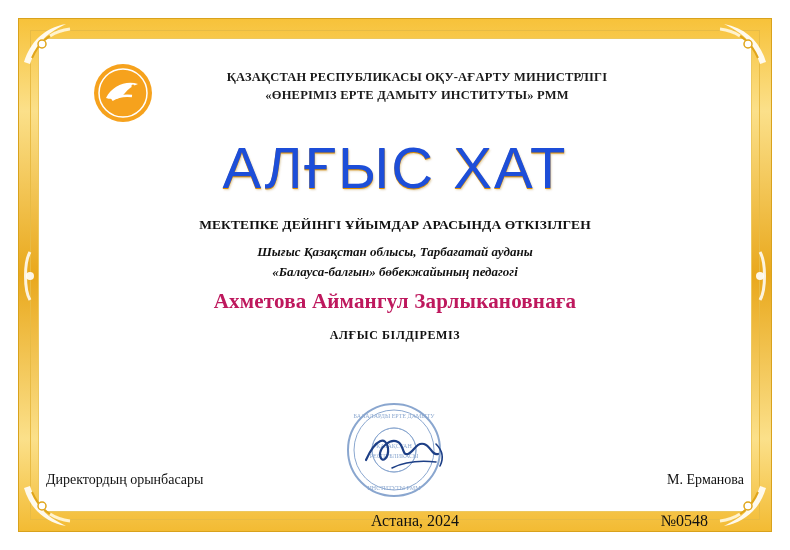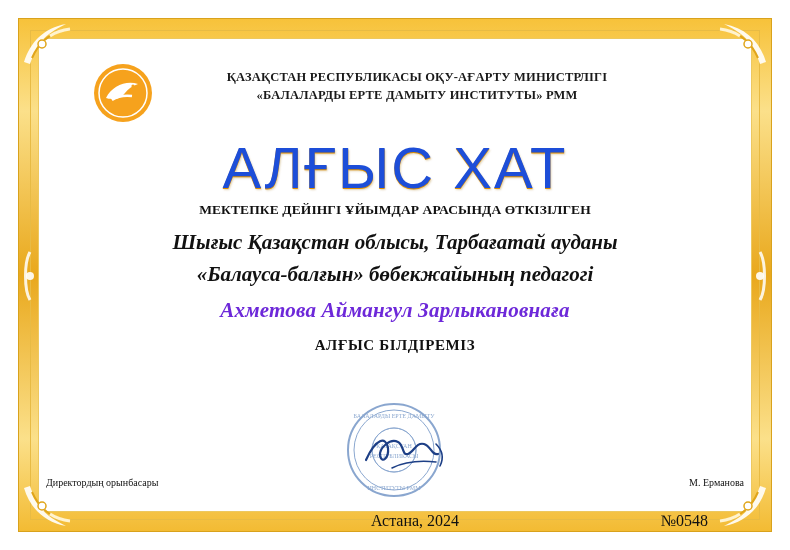--- a/index.html
+++ b/index.html
@@ -132,73 +132,72 @@
     font-size: 58px;
     letter-spacing: 2px;
     color: #1d4ed8;
     text-shadow:
       0 1px 0 #e09000,
       1px 2px 2px rgba(160,110,0,0.30);
     line-height: 1.05;
   }
 
   .body-block {
-    margin-top: 0;
+    margin-top: 15px;
   }
   .caps-line {
     font-family: "Liberation Serif", serif;
     font-weight: bold;
     font-size: 13.5px;
     color: #111;
     line-height: 1.62;
     letter-spacing: 0.1px;
   }
   .ital-line {
     font-family: "Liberation Serif", serif;
     font-style: italic;
     font-weight: bold;
-    font-size: 21px;
+    font-size: 13px;
     color: #111;
     line-height: 1.5;
     margin-top: 6px;
   }
   .ital-line.second { margin-top: 1px; }
 
   .recipient {
     font-family: "Liberation Serif", serif;
-    font-style: italic;
     font-weight: bold;
     font-size: 21px;
-    color: #6d28d9;
+    color: #be185d;
     margin-top: 7px;
     letter-spacing: 0.2px;
   }
 
   .thanks {
     font-family: "Liberation Serif", serif;
     font-weight: bold;
-    font-size: 15px;
+    font-size: 12px;
     color: #111;
     margin-top: 14px;
     letter-spacing: 0.6px;
   }
 
   
   .sign-row {
     position: absolute;
     left: 46px;
     right: 46px;
     bottom: 62px;
     display: flex;
     align-items: flex-end;
     justify-content: space-between;
   }
   .sign-left, .sign-right {
     font-family: "Liberation Serif", serif;
-    font-size: 10px;
+    font-size: 14px;
     color: #111;
     white-space: nowrap;
   }
 
   
   .seal-wrap {
     position: absolute;
     left: 332px;
     bottom: 48px;
     width: 150px;
@@ -292,21 +291,21 @@
         <svg width="62" height="62" viewBox="0 0 62 62">
           <circle cx="31" cy="31" r="29" fill="#f6a21d"></circle>
           <circle cx="31" cy="31" r="24" fill="#f6a21d" stroke="#ffffff" stroke-width="1.5"></circle>
           <path d="M14 36 C20 24 34 18 46 22 C40 24 36 27 33 31 C29 36 23 39 14 36 Z" fill="#ffffff"></path>
           <path d="M20 38 C26 34 32 33 40 34" stroke="#ffffff" stroke-width="2.4" fill="none"></path>
           <circle cx="41" cy="24" r="1.6" fill="#f6a21d"></circle>
         </svg>
       </div>
       <div class="org-lines">
         <div class="org-line">ҚАЗАҚСТАН РЕСПУБЛИКАСЫ ОҚУ-АҒАРТУ МИНИСТРЛІГІ</div>
-        <div class="org-line">«БАЛАЛАРДЫ ЕРТЕ ДАМЫТУ ИНСТИТУТЫ» РММ</div>
+        <div class="org-line">«ӨНЕРІМІЗ ЕРТЕ ДАМЫТУ ИНСТИТУТЫ» РММ</div>
       </div>
     </div>
 
     <div class="title">АЛҒЫС ХАТ</div>
 
     <div class="body-block">
       <div class="caps-line">МЕКТЕПКЕ ДЕЙІНГІ ҰЙЫМДАР АРАСЫНДА ӨТКІЗІЛГЕН</div>
       <div class="ital-line">Шығыс Қазақстан облысы, Тарбағатай ауданы</div>
       <div class="ital-line second">«Балауса-балғын» бөбекжайының педагогі</div>
       <div class="recipient">Ахметова Аймангул Зарлыкановнаға</div>

